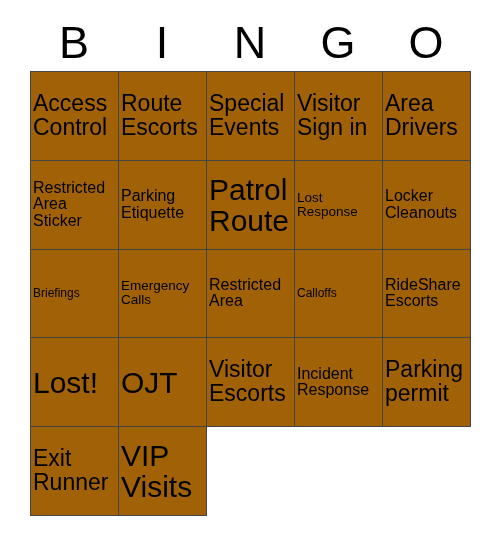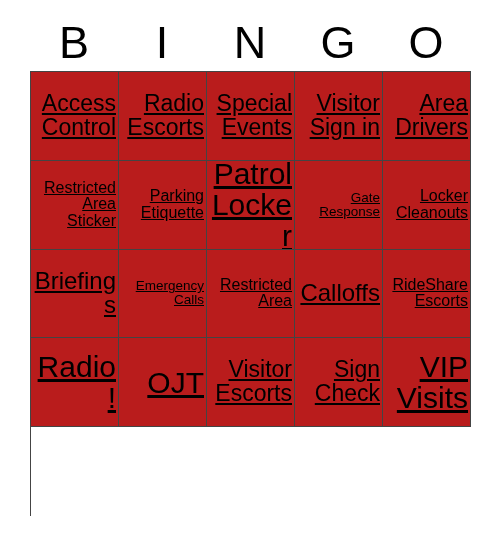--- a/index.html
+++ b/index.html
@@ -64,38 +64,37 @@
     box-sizing: content-box;
     background: #ffffff;
   }
   .cell {
     border-right: 1.5px solid #444444;
     border-bottom: 1.5px solid #444444;
     box-sizing: border-box;
     display: flex;
     align-items: center;
     justify-content: center;
-    text-align: right;
+    text-align: left;
     padding: 1px 2px;
-    background: #b91c1c;
+    background: #a16207;
     overflow: hidden;
-    text-decoration: underline;
   }
   .cell-text {
     display: block;
     width: 100%;
     line-height: 1.04;
     color: #000000;
     word-wrap: break-word;
   }
 
   
   .t-xl  { font-size: 30px; }
   .t-lg  { font-size: 23px; }
-  .t-md  { font-size: 24px; }
+  .t-md  { font-size: 12px; }
   .t-sm  { font-size: 16px; }
   .t-xs  { font-size: 13.5px; }
 </style>
 </head>
 <body>
 
 <div class="card">
 
   <div class="header">
       <div class="header-letter">B</div>
@@ -103,71 +102,77 @@
       <div class="header-letter">N</div>
       <div class="header-letter">G</div>
       <div class="header-letter">O</div>
     </div>
 
   <div class="grid">
       <div class="cell">
         <span class="cell-text t-lg">Access Control</span>
       </div>
       <div class="cell">
-        <span class="cell-text t-lg">Radio Escorts</span>
+        <span class="cell-text t-lg">Route Escorts</span>
       </div>
       <div class="cell">
         <span class="cell-text t-lg">Special Events</span>
       </div>
       <div class="cell">
         <span class="cell-text t-lg">Visitor Sign in</span>
       </div>
       <div class="cell">
         <span class="cell-text t-lg">Area Drivers</span>
       </div>
       <div class="cell">
         <span class="cell-text t-sm">Restricted Area Sticker</span>
       </div>
       <div class="cell">
         <span class="cell-text t-sm">Parking Etiquette</span>
       </div>
       <div class="cell">
-        <span class="cell-text t-xl">Patrol Locker</span>
+        <span class="cell-text t-xl">Patrol Route</span>
       </div>
       <div class="cell">
-        <span class="cell-text t-xs">Gate Response</span>
+        <span class="cell-text t-xs">Lost Response</span>
       </div>
       <div class="cell">
         <span class="cell-text t-sm">Locker Cleanouts</span>
       </div>
       <div class="cell">
         <span class="cell-text t-md">Briefings</span>
       </div>
       <div class="cell">
         <span class="cell-text t-xs">Emergency Calls</span>
       </div>
       <div class="cell">
         <span class="cell-text t-sm">Restricted Area</span>
       </div>
       <div class="cell">
         <span class="cell-text t-md">Calloffs</span>
       </div>
       <div class="cell">
         <span class="cell-text t-sm">RideShare Escorts</span>
       </div>
       <div class="cell">
-        <span class="cell-text t-xl">Radio!</span>
+        <span class="cell-text t-xl">Lost!</span>
       </div>
       <div class="cell">
         <span class="cell-text t-xl">OJT</span>
       </div>
       <div class="cell">
         <span class="cell-text t-lg">Visitor Escorts</span>
       </div>
       <div class="cell">
-        <span class="cell-text t-lg">Sign Check</span>
+        <span class="cell-text t-sm">Incident Response</span>
+      </div>
+      <div class="cell">
+        <span class="cell-text t-lg">Parking permit</span>
+      </div>
+      <div class="cell">
+        <span class="cell-text t-lg">Exit Runner</span>
       </div>
       <div class="cell">
         <span class="cell-text t-xl">VIP Visits</span>
       </div>
     </div>
 
 </div>
 
 </body></html>

